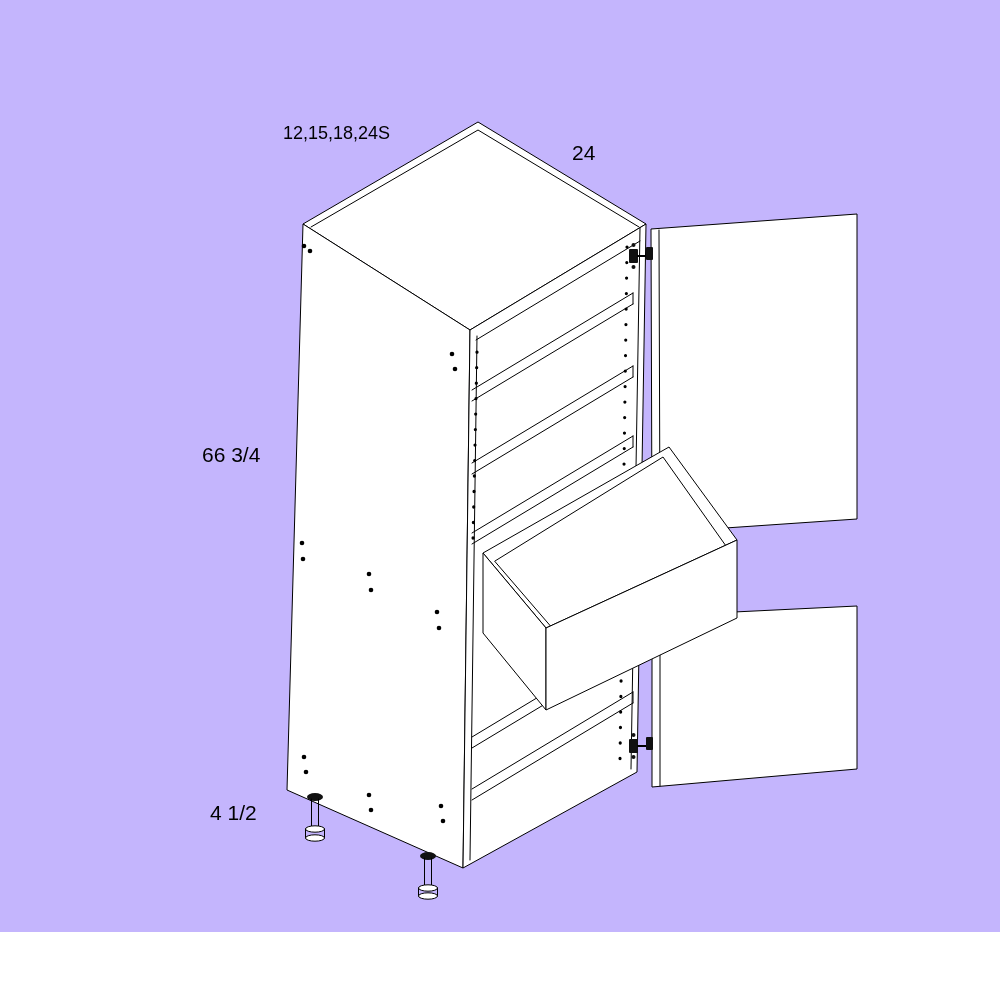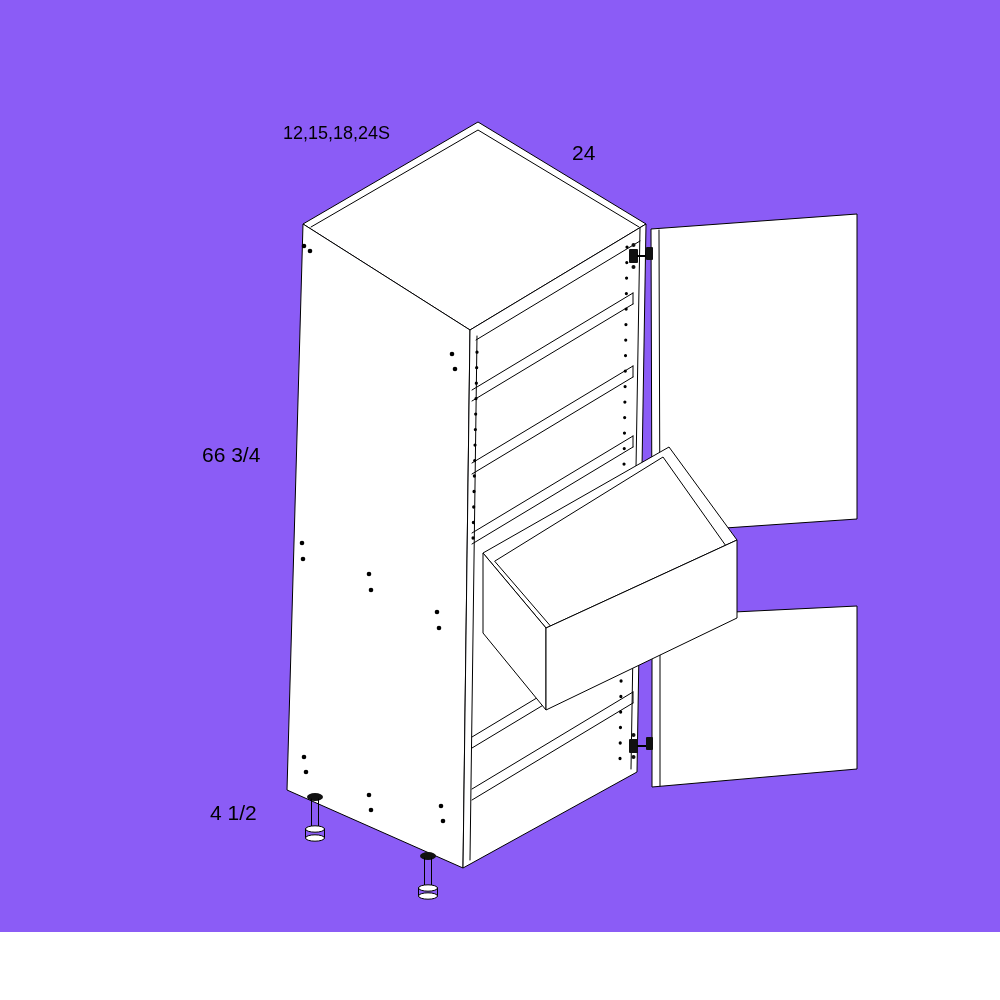--- a/index.html
+++ b/index.html
@@ -5,21 +5,21 @@
   html, body {
     margin: 0;
     padding: 0;
     background: #ffffff;
     font-family: "Liberation Sans", sans-serif;
   }
   #canvas {
     position: relative;
     width: 1000px;
     height: 932px;
-    background: #8b5cf6;
+    background: #c4b5fd;
     overflow: hidden;
   }
   svg { display: block; }
   .ln   { fill: none; stroke: #000000; stroke-width: 1; stroke-linecap: round; }
   .face { fill: #ffffff; stroke: #000000; stroke-width: 1; stroke-linejoin: miter; }
   .dots { fill: none; stroke: #000000; stroke-width: 3.2; stroke-linecap: round;
           stroke-dasharray: 0.1 15.4; }
   .hw   { fill: #111111; stroke: none; }
   .hole { fill: #000000; stroke: none; }
   .lbl  { font-family: "Liberation Sans", sans-serif; font-size: 21px; fill: #000000; }

